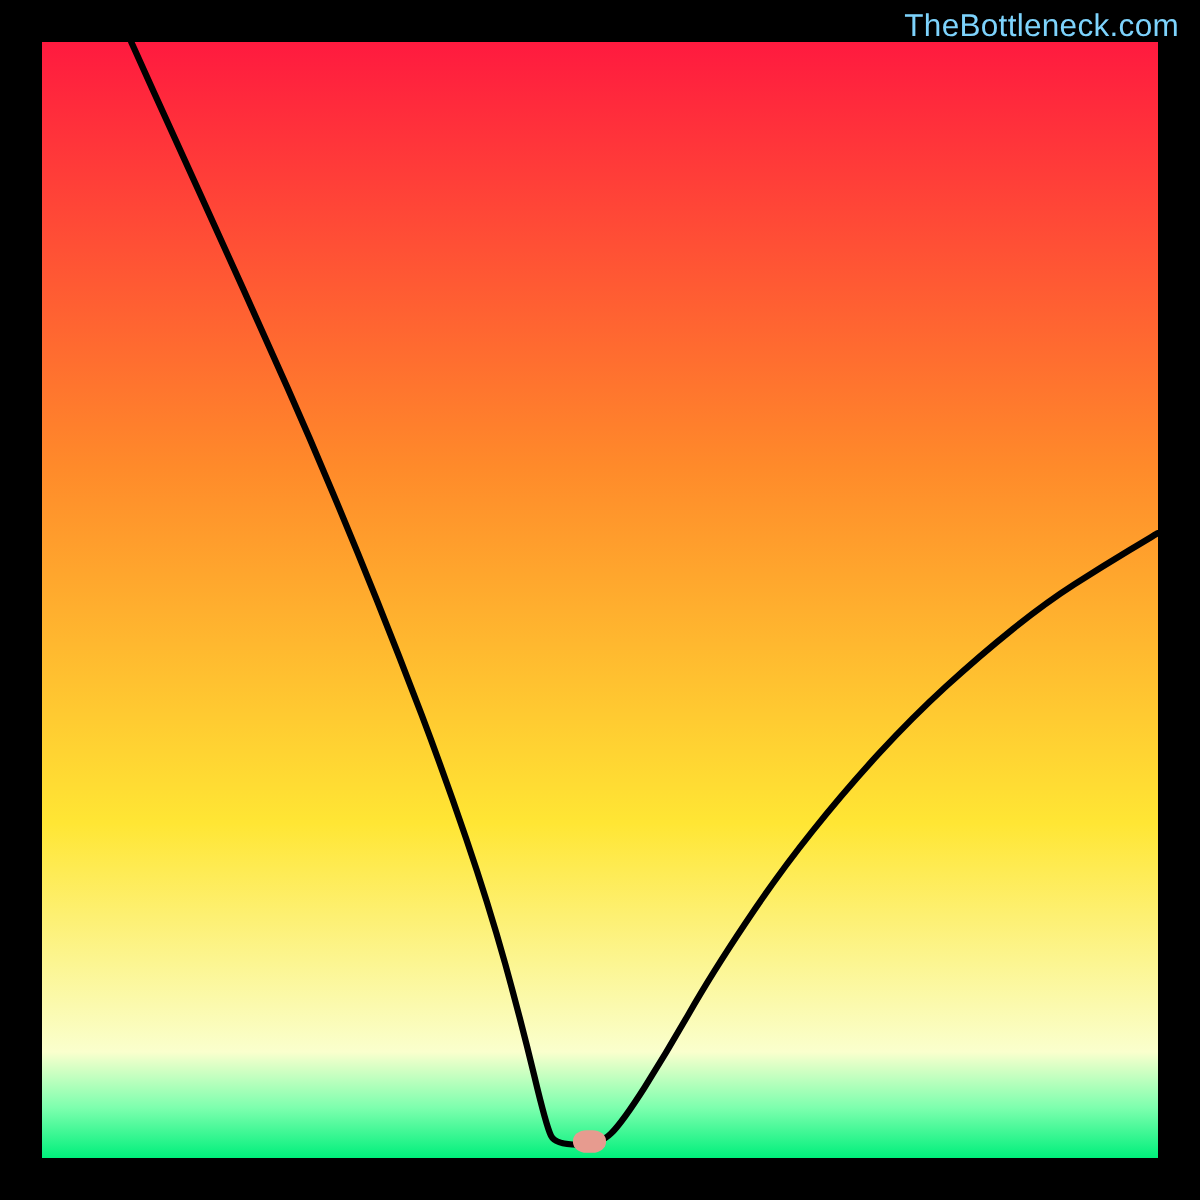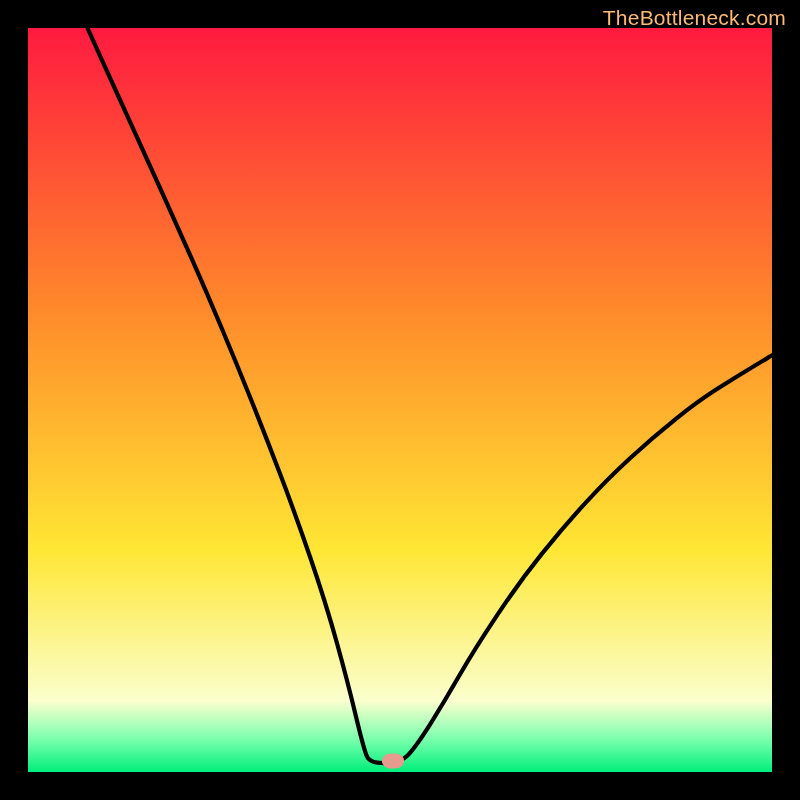--- a/index.html
+++ b/index.html
@@ -22,21 +22,21 @@
     left: 28px;
     top: 28px;
     width: 744px;
     height: 744px;
     overflow: hidden;
   }
   .watermark {
     position: absolute;
     top: 6px;
     right: 14px;
-    color: #fdba74;
+    color: #7dd3fc;
     font-size: 21px;
     font-weight: 500;
     letter-spacing: 0.2px;
     user-select: none;
   }
   .curve {
     position: absolute;
     left: 0; top: 0;
     width: 744px;
     height: 744px;

